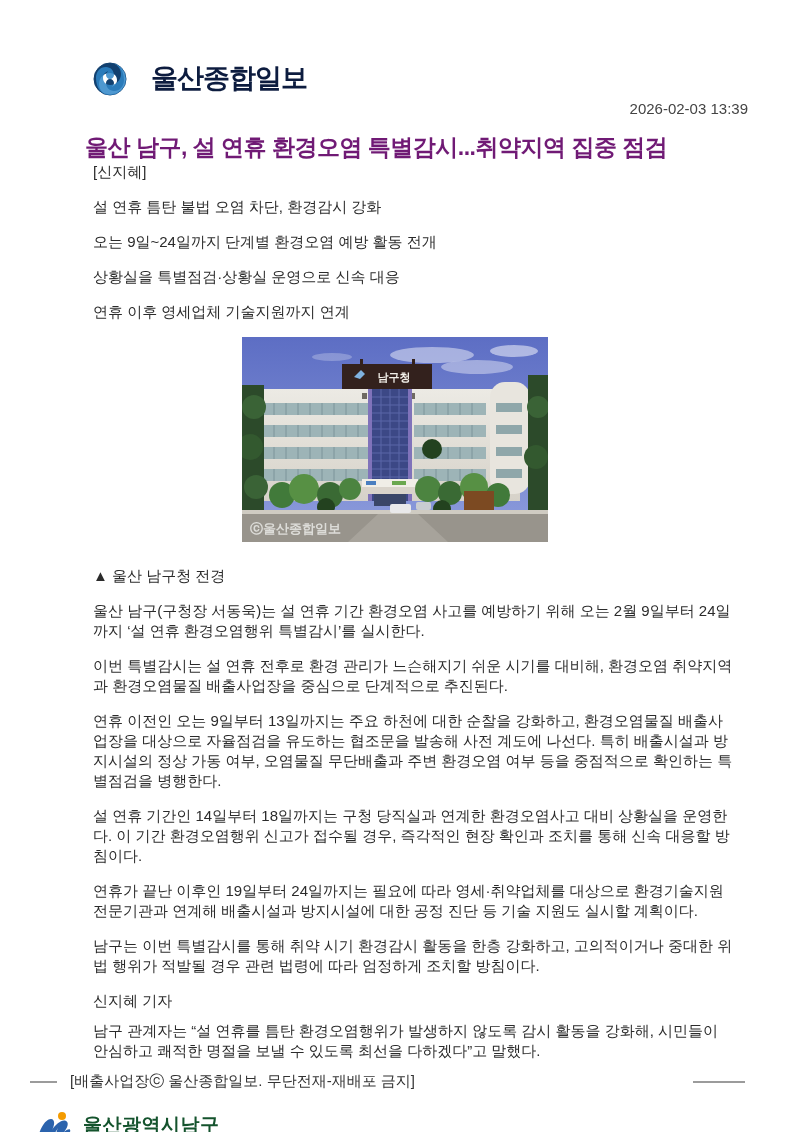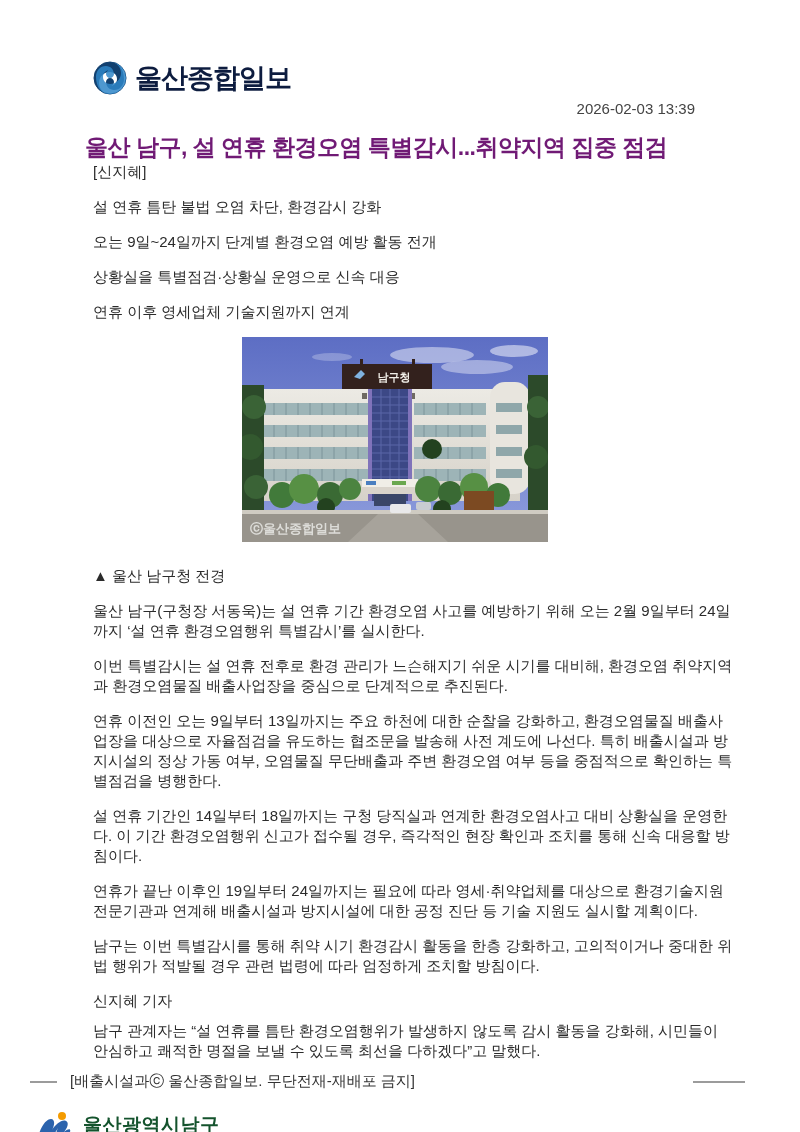--- a/index.html
+++ b/index.html
@@ -1,24 +1,24 @@
 <!DOCTYPE html>
 <html lang="ko"><head>
 <meta charset="utf-8">
 <style>
   * { margin:0; padding:0; box-sizing:border-box; }
   html,body { background:#ffffff; }
   body { font-family:"Liberation Sans","DejaVu Sans",sans-serif; color:#333; }
   .page { position:relative; width:800px; height:1132px; margin:0 auto; background:#fff; overflow:hidden; }
 
   
-  .masthead { display:flex; align-items:center; gap:8px; margin:60px 0 0 93px; }
+  .masthead { display:flex; align-items:flex-end; gap:24px; margin:60px 0 0 93px; }
   .masthead-icon { width:34px; height:34px; display:block; }
   .masthead-name { font-size:27px; font-weight:800; color:#0d1c3f; letter-spacing:-1px; }
-  .pub-date { text-align:right; padding-right:105px; margin-top:4px;
+  .pub-date { text-align:right; padding-right:52px; margin-top:4px;
               font-size:15px; color:#444; line-height:18px; }
 
   
   .content { width:652px; margin-left:85px; }
   .headline { margin-top:14px; font-size:23px; line-height:30px; font-weight:800;
               color:#701a75; letter-spacing:-0.5px; }
   .content p { font-size:15px; line-height:20px; color:#2b2b2b; margin:0 0 15px 8px; }
   .byline { margin-top:16px; }
 
   figure.photo { width:306px; margin:5px 0 24px 157px; }
@@ -191,21 +191,21 @@
     <p>연휴 이전인 오는 9일부터 13일까지는 주요 하천에 대한 순찰을 강화하고, 환경오염물질 배출사업장을 대상으로 자율점검을 유도하는 협조문을 발송해 사전 계도에 나선다. 특히 배출시설과 방지시설의 정상 가동 여부, 오염물질 무단배출과 주변 환경오염 여부 등을 중점적으로 확인하는 특별점검을 병행한다.</p>
     <p>설 연휴 기간인 14일부터 18일까지는 구청 당직실과 연계한 환경오염사고 대비 상황실을 운영한다. 이 기간 환경오염행위 신고가 접수될 경우, 즉각적인 현장 확인과 조치를 통해 신속 대응할 방침이다.</p>
     <p>연휴가 끝난 이후인 19일부터 24일까지는 필요에 따라 영세·취약업체를 대상으로 환경기술지원 전문기관과 연계해 배출시설과 방지시설에 대한 공정 진단 등 기술 지원도 실시할 계획이다.</p>
     <p>남구는 이번 특별감시를 통해 취약 시기 환경감시 활동을 한층 강화하고, 고의적이거나 중대한 위법 행위가 적발될 경우 관련 법령에 따라 엄정하게 조치할 방침이다.</p>
     <p style="margin-bottom:10px;">신지혜 기자</p>
 
     <p>남구 관계자는 “설 연휴를 틈탄 환경오염행위가 발생하지 않도록 감시 활동을 강화해, 시민들이 안심하고 쾌적한 명절을 보낼 수 있도록 최선을 다하겠다”고 말했다.</p>
 
     <div class="copyright-row">
       <span class="rule-seg left"></span>
-      <p>[배출시설과ⓒ 울산종합일보. 무단전재-재배포 금지]</p>
+      <p>[배출사업장ⓒ 울산종합일보. 무단전재-재배포 금지]</p>
       <span class="rule-seg right"></span>
     </div>
   </div>
 
   <div class="org-footer">
     <svg class="org-icon" viewBox="0 0 40 37">
       <circle cx="28" cy="5" r="4" fill="#f49b00"></circle>
       <path d="M3 30 C6 16 12 8 17 8 c4 0 4 6 1 11 c4 -6 10 -11 14 -9 c3 1.5 2 6 -2 11 c5 -4 7 -3 6 0 c-1 4 -6 8 -10 8 c-5 0 -5 -6 -2 -12 c-4 7 -10 14 -15 14 c-4 0 -6 -2 -6 -1 z" fill="#2b63ad"></path>
       <ellipse cx="17" cy="34" rx="11" ry="2.4" fill="#46a73c"></ellipse>
     </svg>

